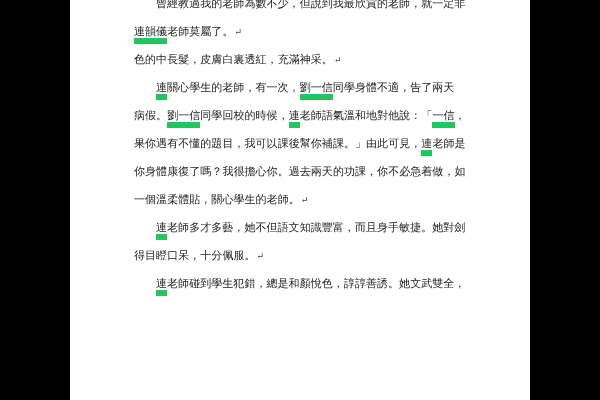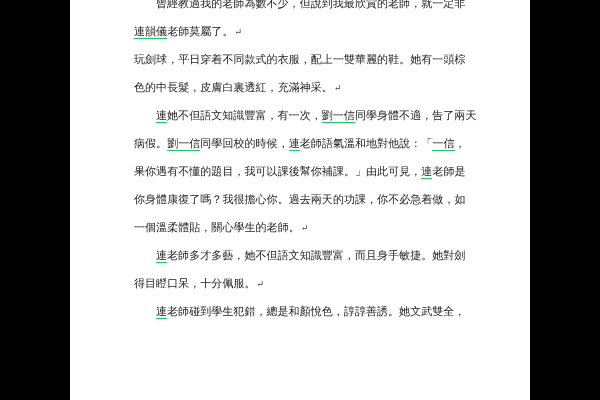--- a/index.html
+++ b/index.html
@@ -46,42 +46,41 @@
   .text-line {
     height: 28px;
     line-height: 28px;
     white-space: nowrap;
   }
   .text-line.indent {
     padding-left: 22px;
   }
   .seg { display: inline; }
   .seg.u {
-    border-bottom: 1px solid #22c55e;
+    border-bottom: 6px solid #22c55e;
     padding-bottom: 0.5px;
     text-align: right;
   }
   .para-mark {
     font-size: 9px;
     color: #4a4a4a;
     padding-left: 1px;
   }
 </style>
 </head>
 <body>
 
 <div id="stage">
   <div id="letterbox-left" class="letterbox"></div>
   <div id="paper">
     <div id="text-block" style="color: rgb(34, 34, 34);">
         <div class="text-line indent"><span class="seg">曾經教過我的老師為數不少，但說到我最欣賞的老師，就一定非</span></div>
         <div class="text-line"><span class="seg u">連韻儀</span><span class="seg">老師莫屬了。</span><span class="para-mark">↵</span></div>
-        <div class="text-line"><span class="seg">玩劍球，平日穿着不同款式的衣服，配上一雙華麗的鞋。她有一頭棕</span></div>
         <div class="text-line"><span class="seg">色的中長髮，皮膚白裏透紅，充滿神采。</span><span class="para-mark">↵</span></div>
-        <div class="text-line indent"><span class="seg u">連</span><span class="seg">她不但語文知識豐富，有一次，</span><span class="seg u">劉一信</span><span class="seg">同學身體不適，告了兩天</span></div>
+        <div class="text-line indent"><span class="seg u">連</span><span class="seg">關心學生的老師，有一次，</span><span class="seg u">劉一信</span><span class="seg">同學身體不適，告了兩天</span></div>
         <div class="text-line"><span class="seg">病假。</span><span class="seg u">劉一信</span><span class="seg">同學回校的時候，</span><span class="seg u">連</span><span class="seg">老師語氣溫和地對他說：「</span><span class="seg u">一信</span><span class="seg">，</span></div>
         <div class="text-line"><span class="seg">果你遇有不懂的題目，我可以課後幫你補課。」由此可見，</span><span class="seg u">連</span><span class="seg">老師是</span></div>
         <div class="text-line"><span class="seg">你身體康復了嗎？我很擔心你。過去兩天的功課，你不必急着做，如</span></div>
         <div class="text-line"><span class="seg">一個溫柔體貼，關心學生的老師。</span><span class="para-mark">↵</span></div>
         <div class="text-line indent"><span class="seg u">連</span><span class="seg">老師多才多藝，她不但語文知識豐富，而且身手敏捷。她對劍</span></div>
         <div class="text-line"><span class="seg">得目瞪口呆，十分佩服。</span><span class="para-mark">↵</span></div>
         <div class="text-line indent"><span class="seg u">連</span><span class="seg">老師碰到學生犯錯，總是和顏悅色，諄諄善誘。她文武雙全，</span></div>
       </div>
   </div>
   <div id="letterbox-right" class="letterbox"></div>

